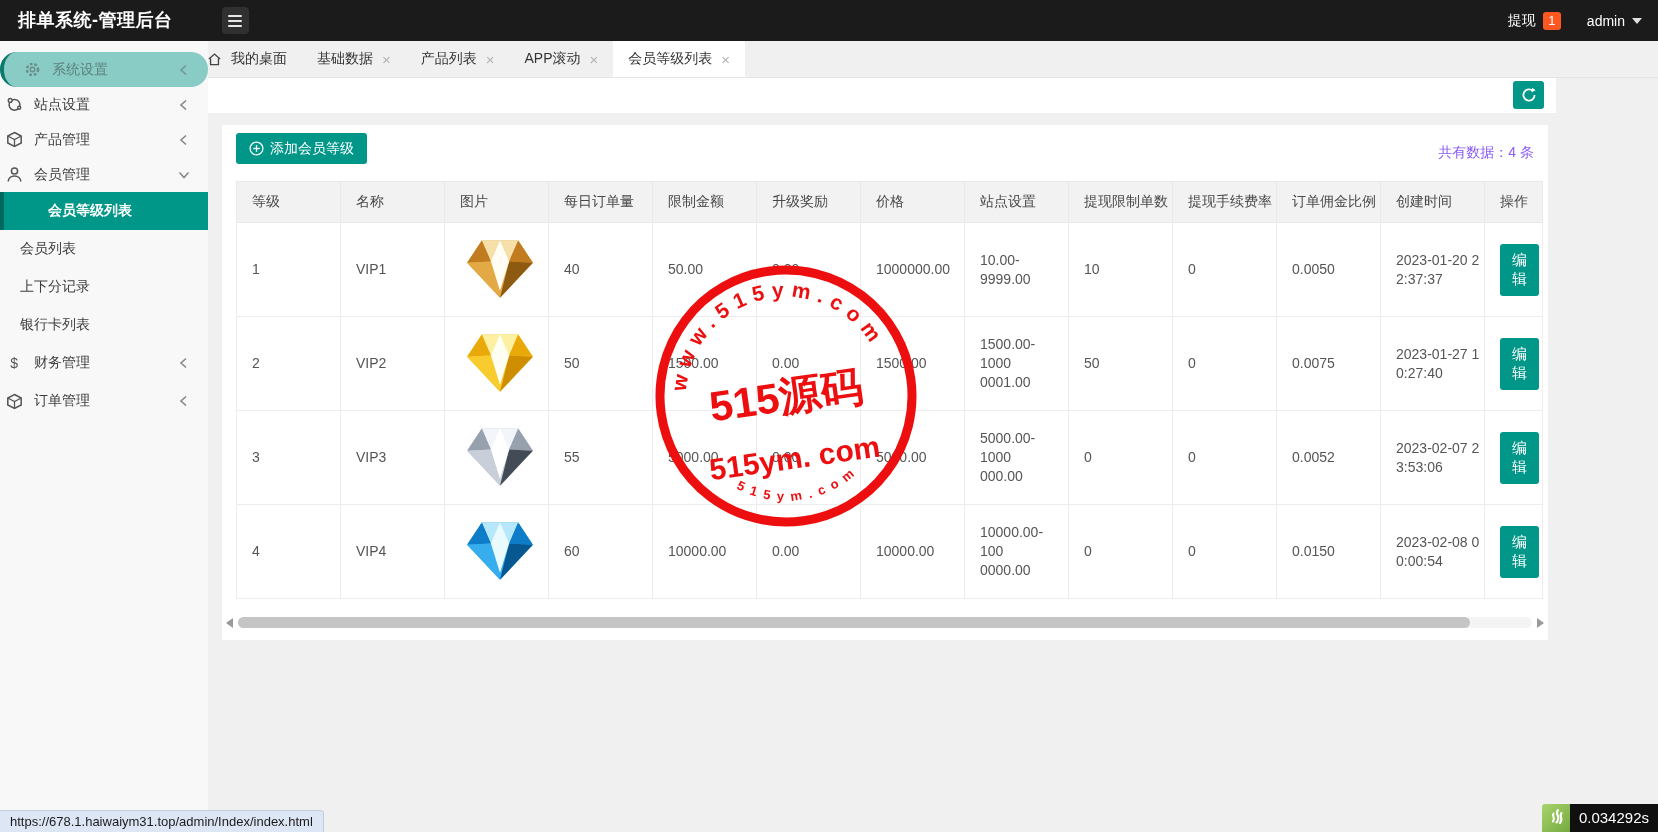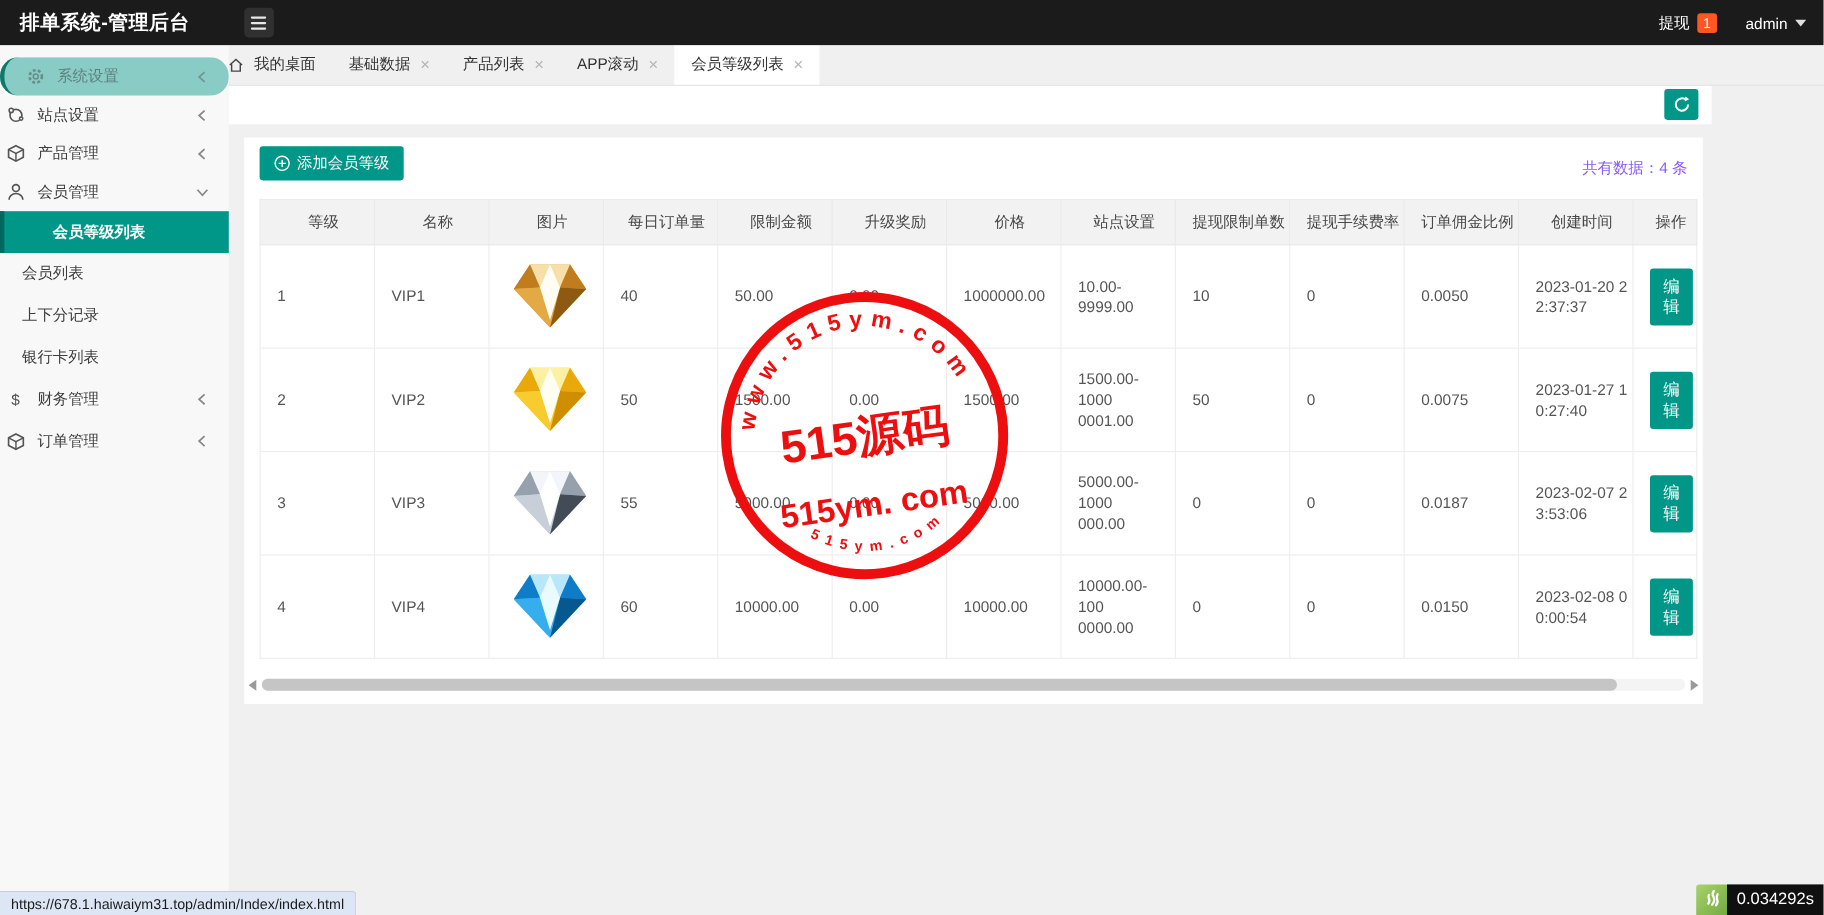--- a/index.html
+++ b/index.html
@@ -41,21 +41,21 @@
   .toolbar { position:absolute; left:208px; top:78px; width:1348px; height:35px; background:#fff; }
   .refresh-btn { position:absolute; right:12px; top:3px; width:31px; height:28px; background:#009688; border-radius:3px; border:none; display:flex; align-items:center; justify-content:center; cursor:pointer; }
 
   
   .card { position:absolute; left:222px; top:125px; width:1326px; height:515px; background:#fff; z-index:2; }
   .card-head { position:relative; height:56px; }
   .add-btn { position:absolute; left:14px; top:8px; height:31px; background:#009688; color:#fff; border:none; border-radius:3px; font-size:14px; font-family:inherit; display:flex; align-items:center; gap:6px; padding:0 13px; cursor:pointer; }
   .total { position:absolute; right:14px; top:0; height:56px; display:flex; align-items:center; font-size:14px; color:#8b5cf6; }
 
   table.tbl { border-collapse:collapse; margin-left:14px; table-layout:fixed; width:1306px; }
-  .tbl th { height:41px; background:#f2f2f2; font-weight:normal; font-size:14px; color:#484848; text-align:center; padding:0 4px 0 15px; border:1px solid #e9e9e9; }
+  .tbl th { height:41px; background:#f2f2f2; font-weight:normal; font-size:14px; color:#484848; text-align:left; padding:0 4px 0 15px; border:1px solid #e9e9e9; }
   .tbl td { height:94px; font-size:14px; color:#555; text-align:left; padding:0 4px 0 15px; border:1px solid #ededed; vertical-align:middle; white-space:pre-line; word-break:break-word; line-height:19px; }
   .tbl td.img-cell { padding:0 0 0 20px; }
   .edit-btn { background:#009688; color:#fff; border:none; border-radius:3px; font-size:15px; font-family:inherit; padding:7px 12px; cursor:pointer; }
 
   
   .hscroll { position:absolute; left:2px; right:2px; bottom:10px; height:14px; }
   .hs-arrow { position:absolute; top:2px; width:0; height:0; cursor:pointer; }
   .hs-left  { left:2px;  border-top:5px solid transparent; border-bottom:5px solid transparent; border-right:7px solid #9a9a9a; }
   .hs-right { right:2px; border-top:5px solid transparent; border-bottom:5px solid transparent; border-left:7px solid #9a9a9a; }
   .hs-track { position:absolute; left:14px; right:14px; top:1px; height:11px; background:#f4f4f4; border-radius:6px; }
@@ -316,21 +316,21 @@
     <polygon points="50,8 63,38 50,80 37,38" fill="#ffffff"></polygon>
   </svg></td>
             <td>55</td>
             <td>5000.00</td>
             <td>0.00</td>
             <td>5000.00</td>
             <td>5000.00-1000
 000.00</td>
             <td>0</td>
             <td>0</td>
-            <td>0.0187</td>
+            <td>0.0052</td>
             <td>2023-02-07 2
 3:53:06</td>
             <td><button class="edit-btn">编辑</button></td>
           </tr>
           <tr>
             <td>4</td>
             <td>VIP4</td>
             <td class="img-cell"><svg width="70" height="66" viewBox="0 0 100 92">
     <polygon points="24,8 76,8 97,40 50,90 3,40" fill="#36aeee"></polygon>
     <polygon points="24,8 76,8 63,38 37,38" fill="#b6e7fb"></polygon>

